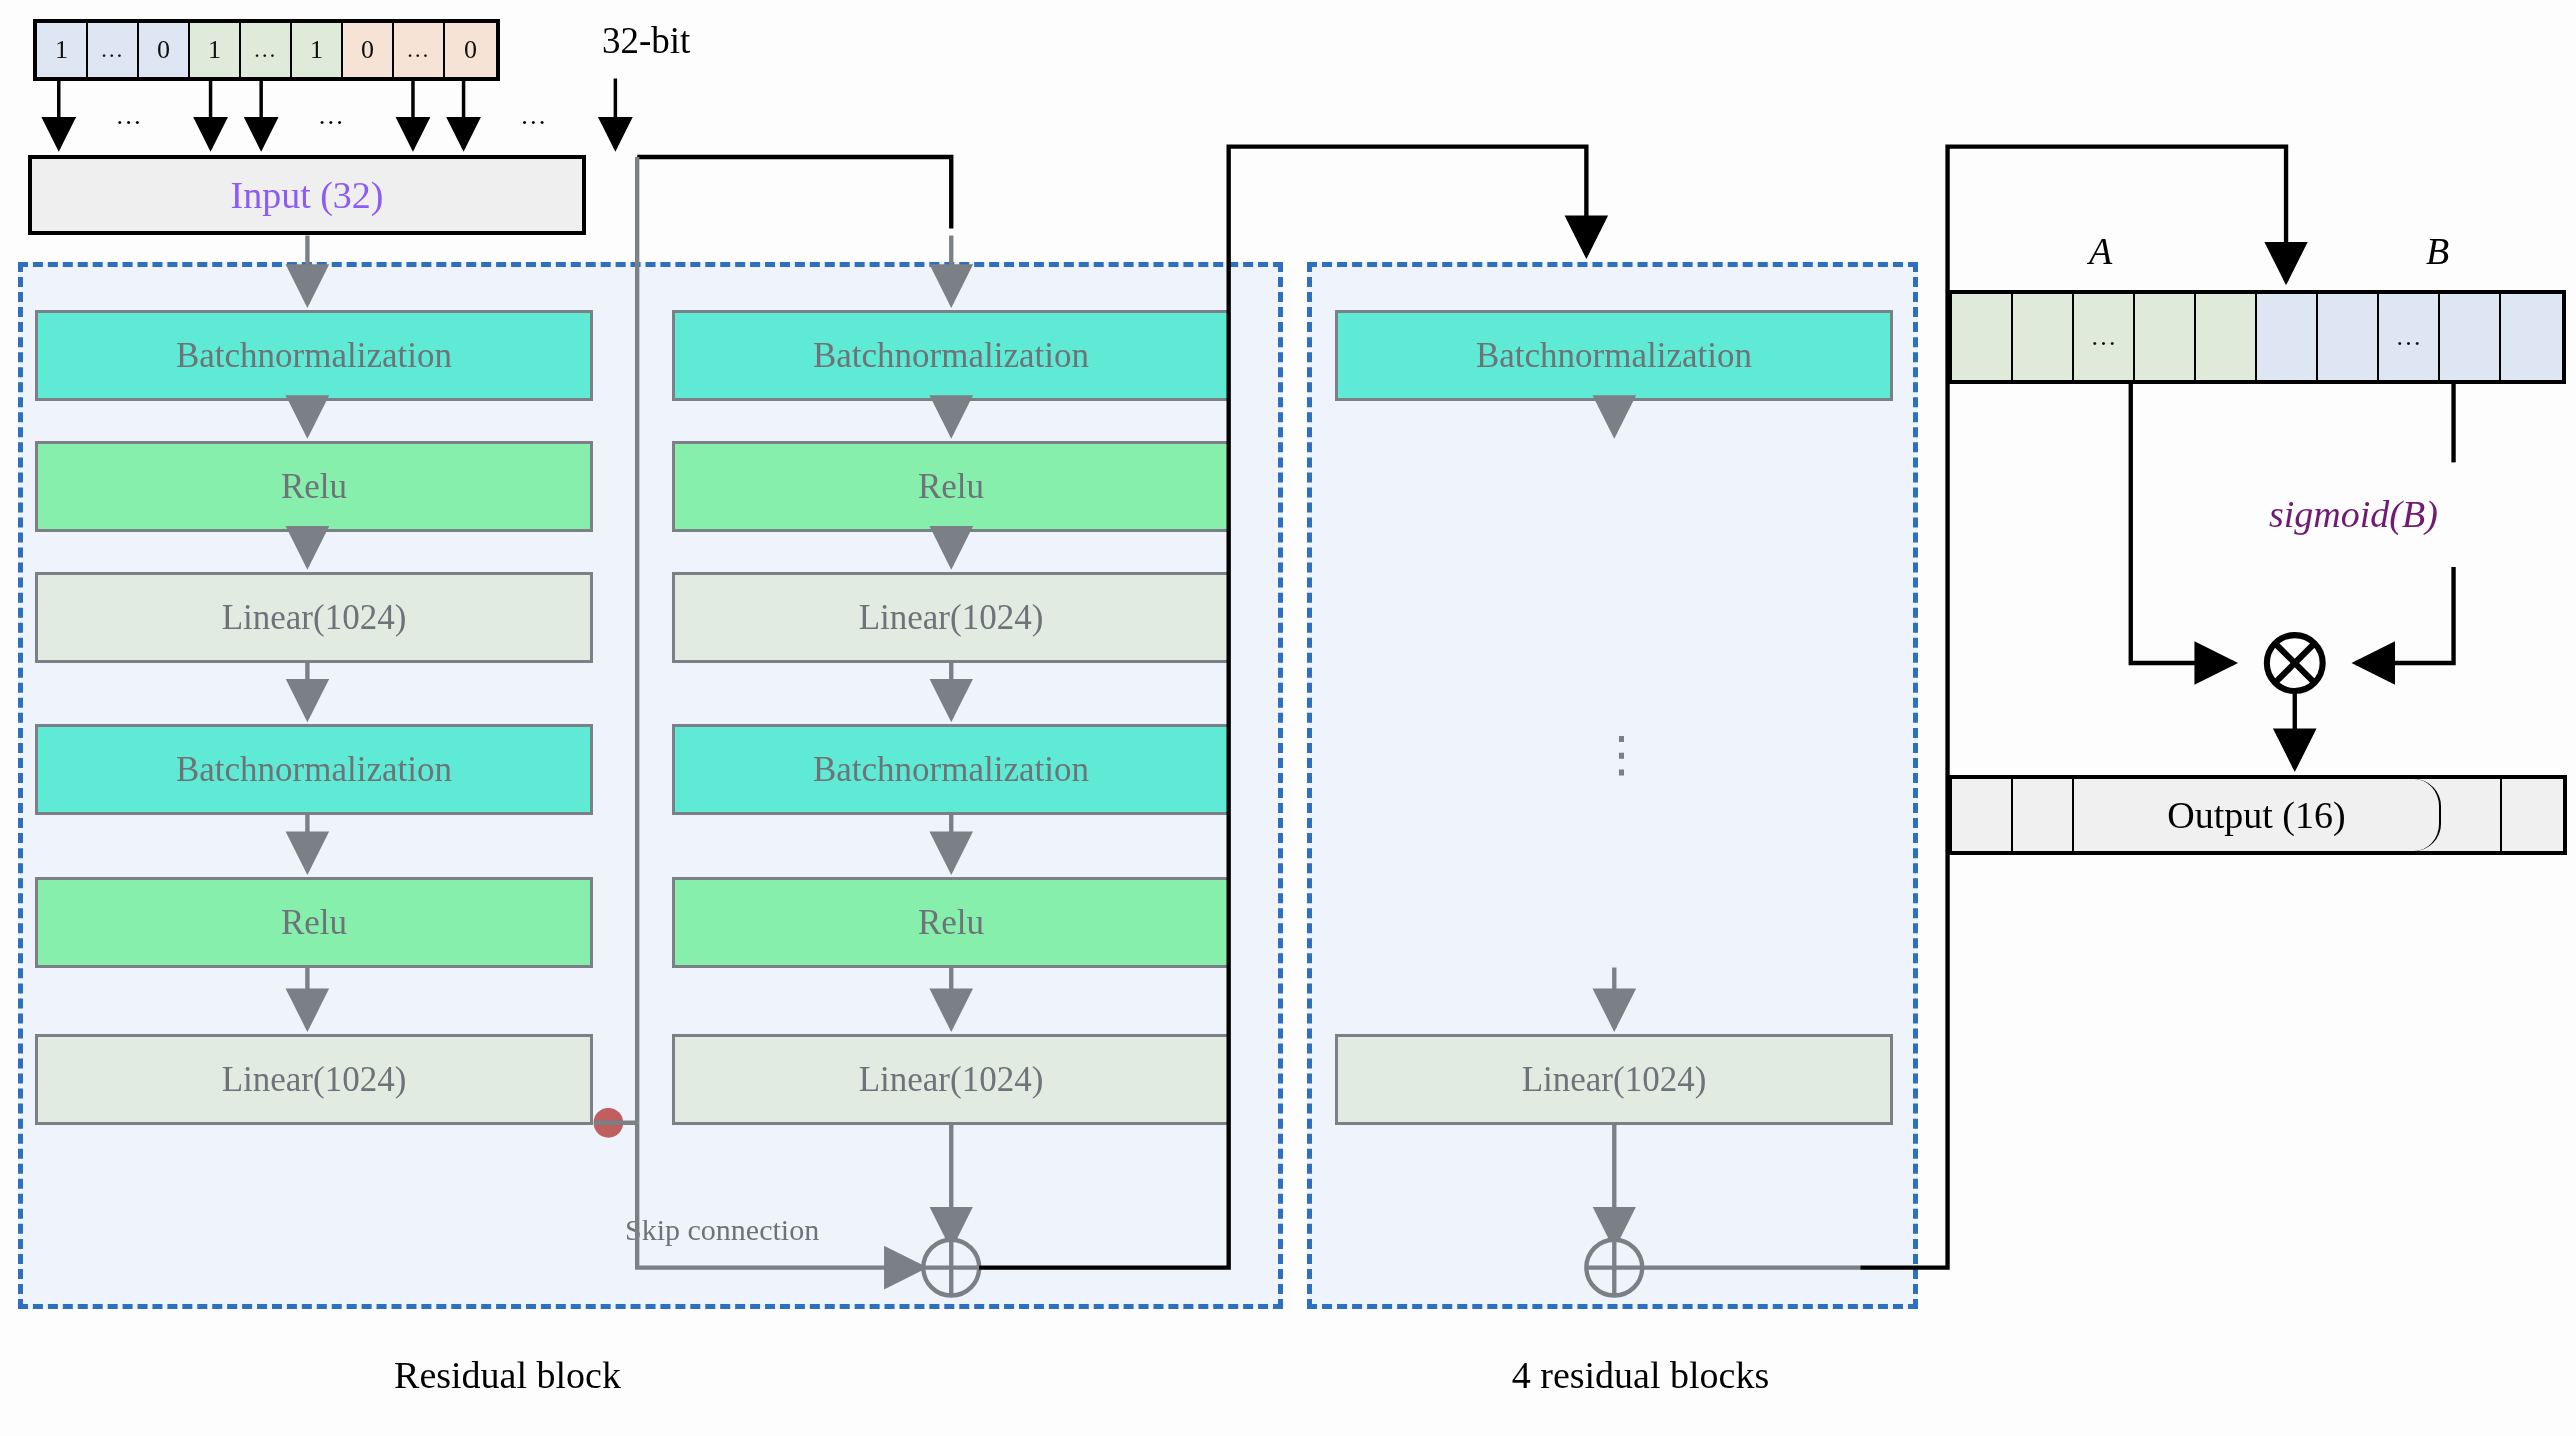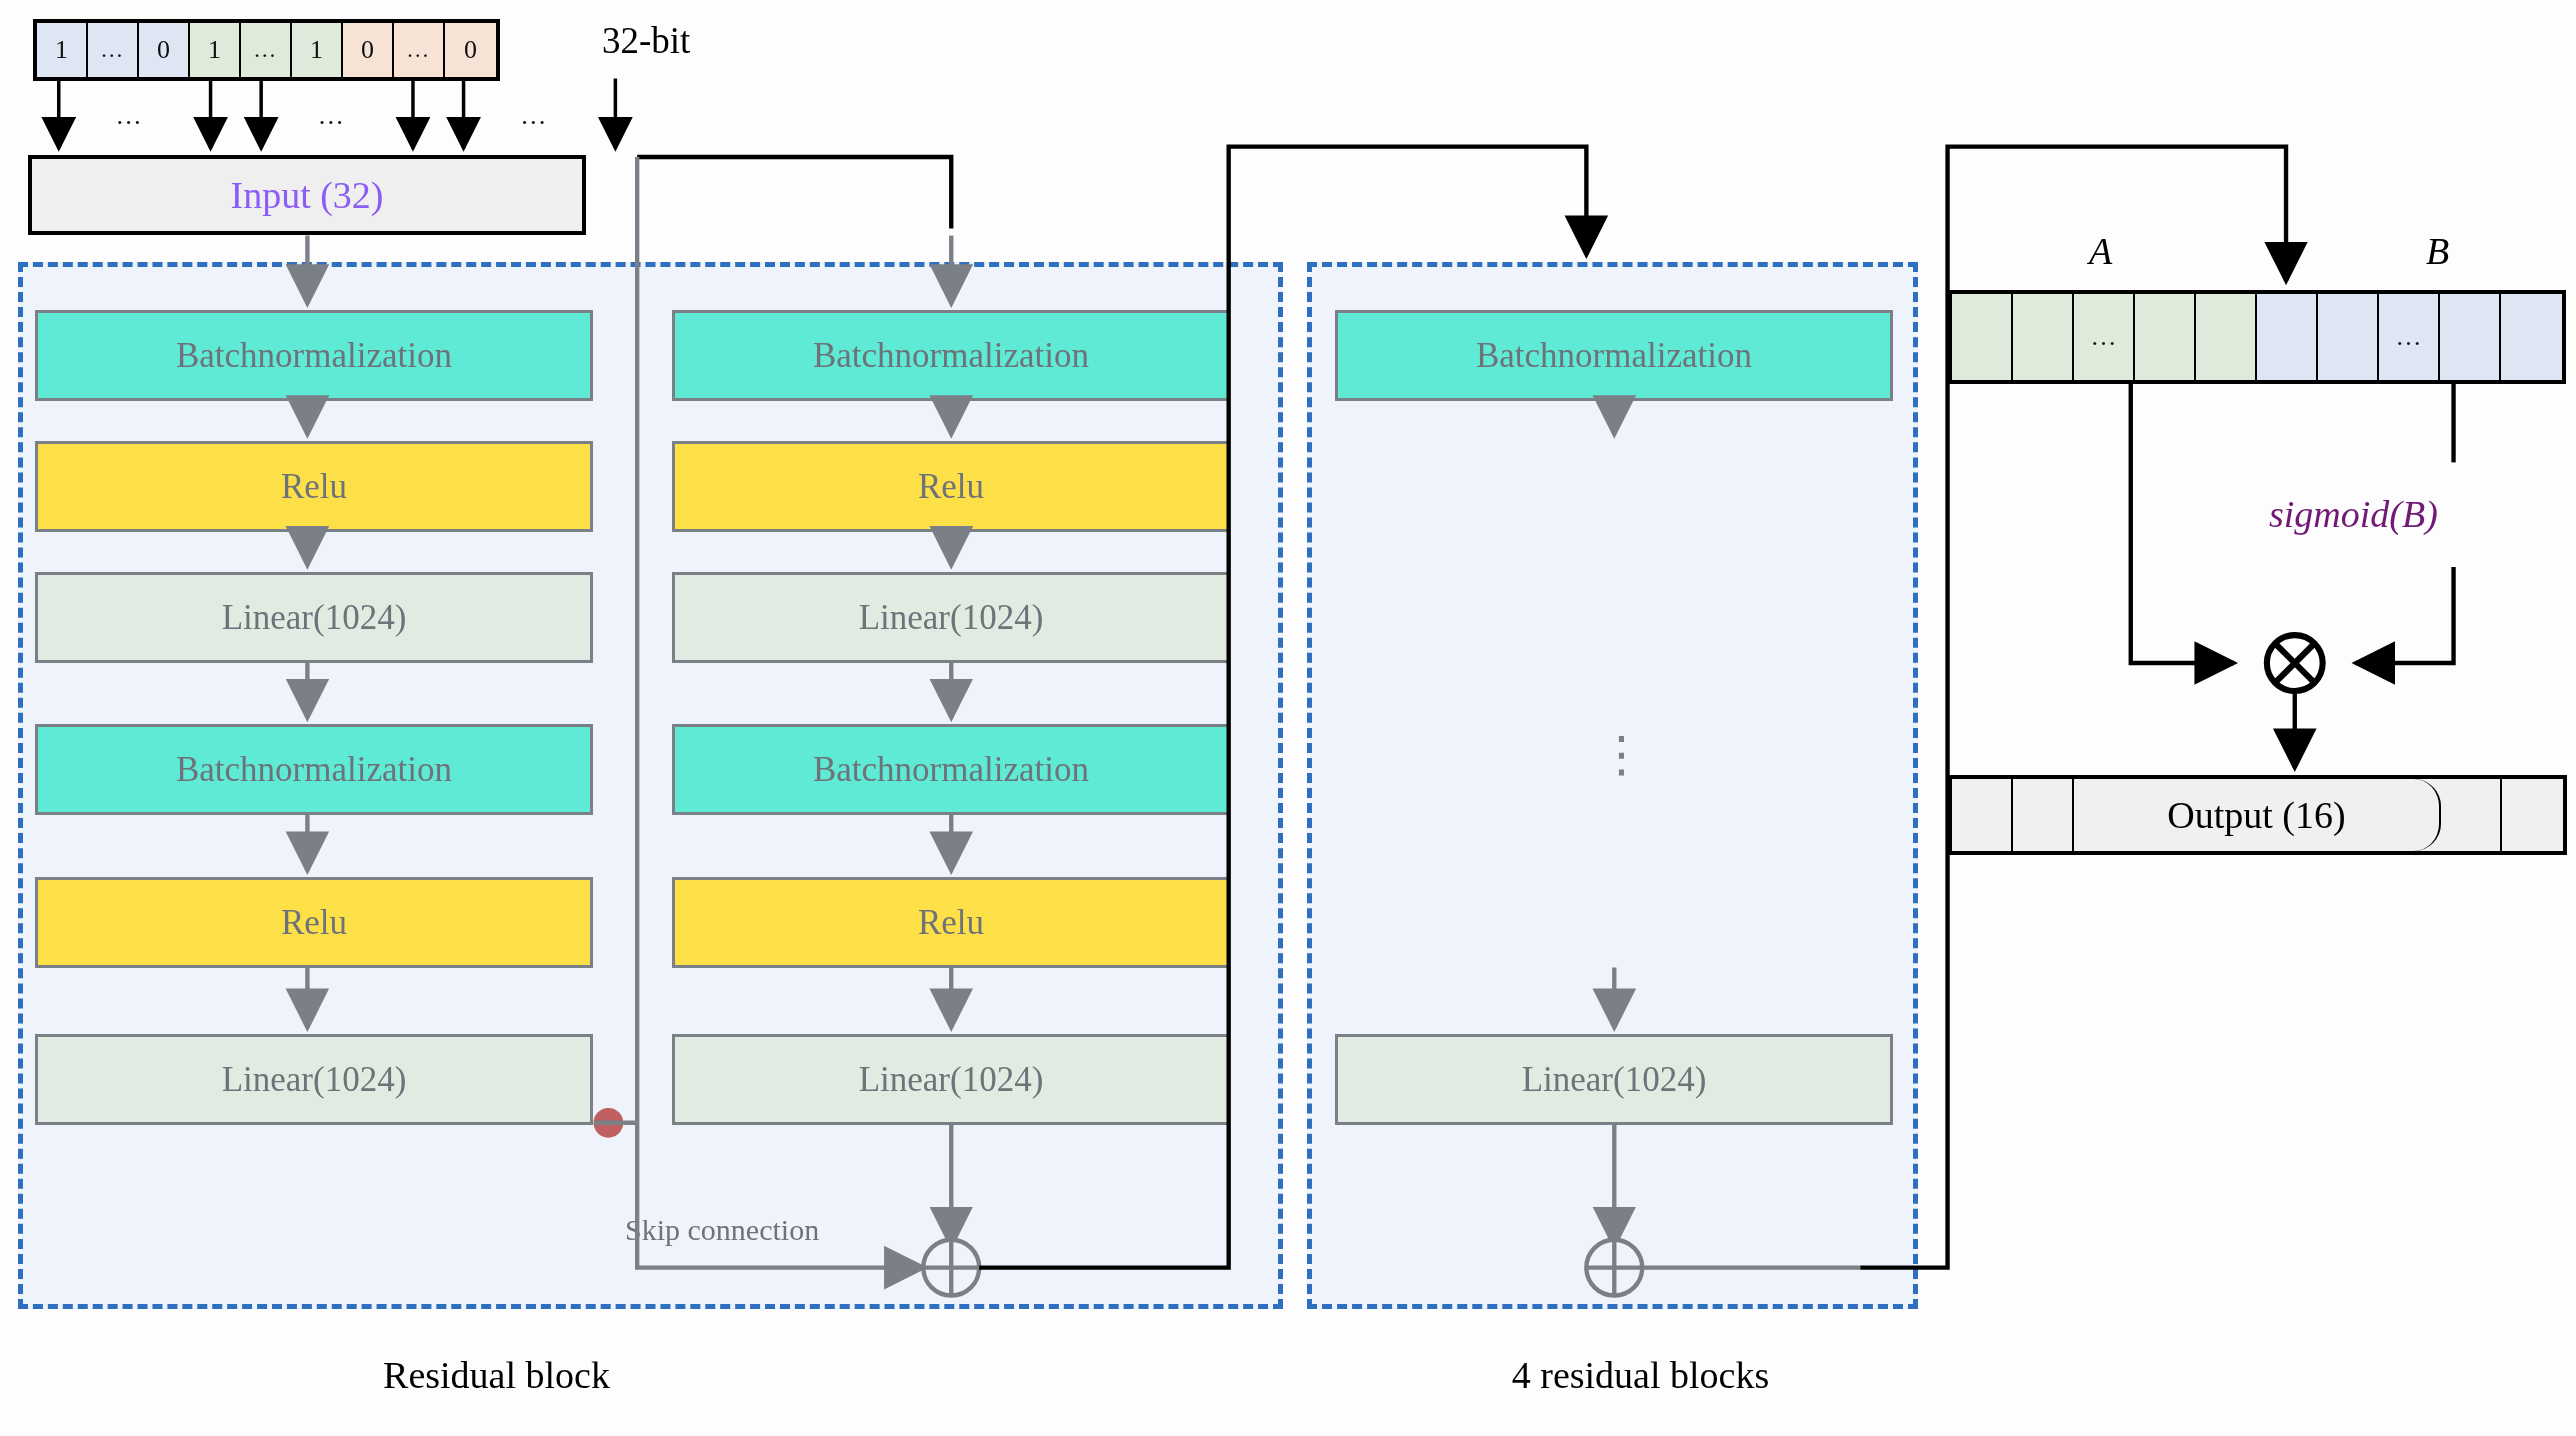--- a/index.html
+++ b/index.html
@@ -38,21 +38,21 @@
   #block-1{left:17.5px;top:262px;width:1265px;height:1047px;}
   #block-2{left:1307px;top:262px;width:611px;height:1047px;}
 
   
   .layer{
     position:absolute;height:91px;border:3.5px solid #7b7f86;box-sizing:border-box;
     display:flex;align-items:center;justify-content:center;
     font-size:35px;color:#6e737a;
   }
   .l-bn{background:#5eead4;}
-  .l-relu{background:#fde047;}
+  .l-relu{background:#86efac;}
   .l-lin{background:#e1ebe1;}
 
   
   .col-a{left:35px;width:558px;}
   .col-b{left:672px;width:558px;}
 
   .vdots{
     position:absolute;font-size:49px;color:#7b7f86;line-height:0.35;
     text-align:center;width:35px;letter-spacing:0;
   }
@@ -121,21 +121,21 @@
 <div class="layer l-relu col-b" style="top:441px">Relu</div>
 <div class="layer l-lin col-b" style="top:572px">Linear(1024)</div>
 <div class="layer l-bn col-b" style="top:724px">Batchnormalization</div>
 <div class="layer l-relu col-b" style="top:877px">Relu</div>
 <div class="layer l-lin col-b" style="top:1034px">Linear(1024)</div>
 
 <div class="layer l-bn" style="left:1335px;width:558px;top:310px">Batchnormalization</div>
 <div class="layer l-lin" style="left:1335px;width:558px;top:1034px">Linear(1024)</div>
 <div class="vdots" style="left:1597px;top:746px">⋮</div>
 
-<div class="caption" style="left:191px;top:1353px;width:611px">Residual block</div>
+<div class="caption" style="left:202px;top:1353px;width:611px">Residual block</div>
 <div class="caption" style="left:1335px;top:1353px;width:611px">4 residual blocks</div>
 
 <div class="abs" style="left:625px;top:1213px;font-size:30px;color:#6e737a;">Skip connection</div>
 
 <div class="abs ab-label" style="left:2089px;top:229px">A</div>
 <div class="abs ab-label" style="left:2426px;top:229px">B</div>
 
 <div class="abs" id="ab-strip">
     <div class="ab-cell ab-green"></div>
     <div class="ab-cell ab-green"></div>

